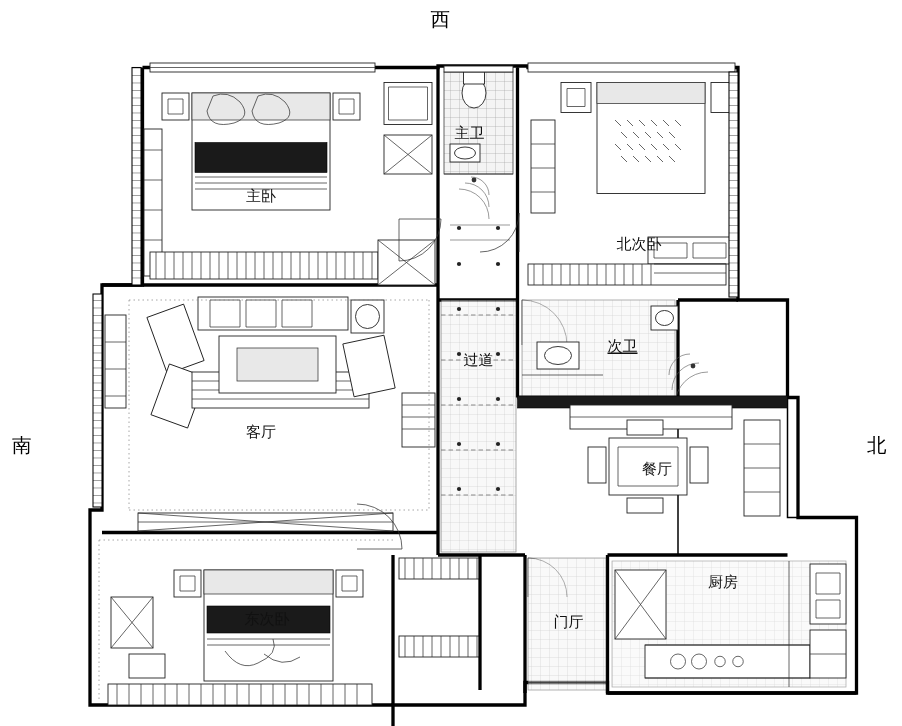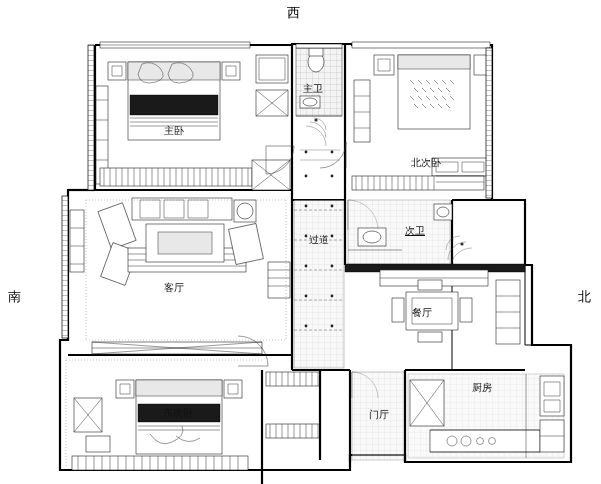--- a/index.html
+++ b/index.html
@@ -359,17 +359,17 @@
 
   </svg>
 
   <div class="room-label" style="left:164px; top:124px;">主卧</div>
   <div class="room-label" style="left:164px; top:281px;">客厅</div>
   <div class="room-label" style="left:163px; top:406px;">东次卧</div>
   <div class="room-label" style="left:411px; top:113px;margin-top:43px;">北次卧</div>
   <div class="room-label" style="left:309px; top:218px;margin-top:15px;">过道</div>
   <div class="room-label" style="left:405px; top:224px;text-decoration:underline;">次卫</div>
   <div class="room-label" style="left:303px; top:82px;">主卫</div>
-  <div class="room-label" style="left:412px; top:306px;font-family:Liberation Mono, monospace;">餐厅</div>
+  <div class="room-label" style="left:428px; top:306px;font-family:Liberation Mono, monospace;">餐厅</div>
   <div class="room-label" style="left:472px; top:381px;">厨房</div>
   <div class="room-label" style="left:369px; top:408px;">门厅</div>
 
 </div>
 
 </body></html>

